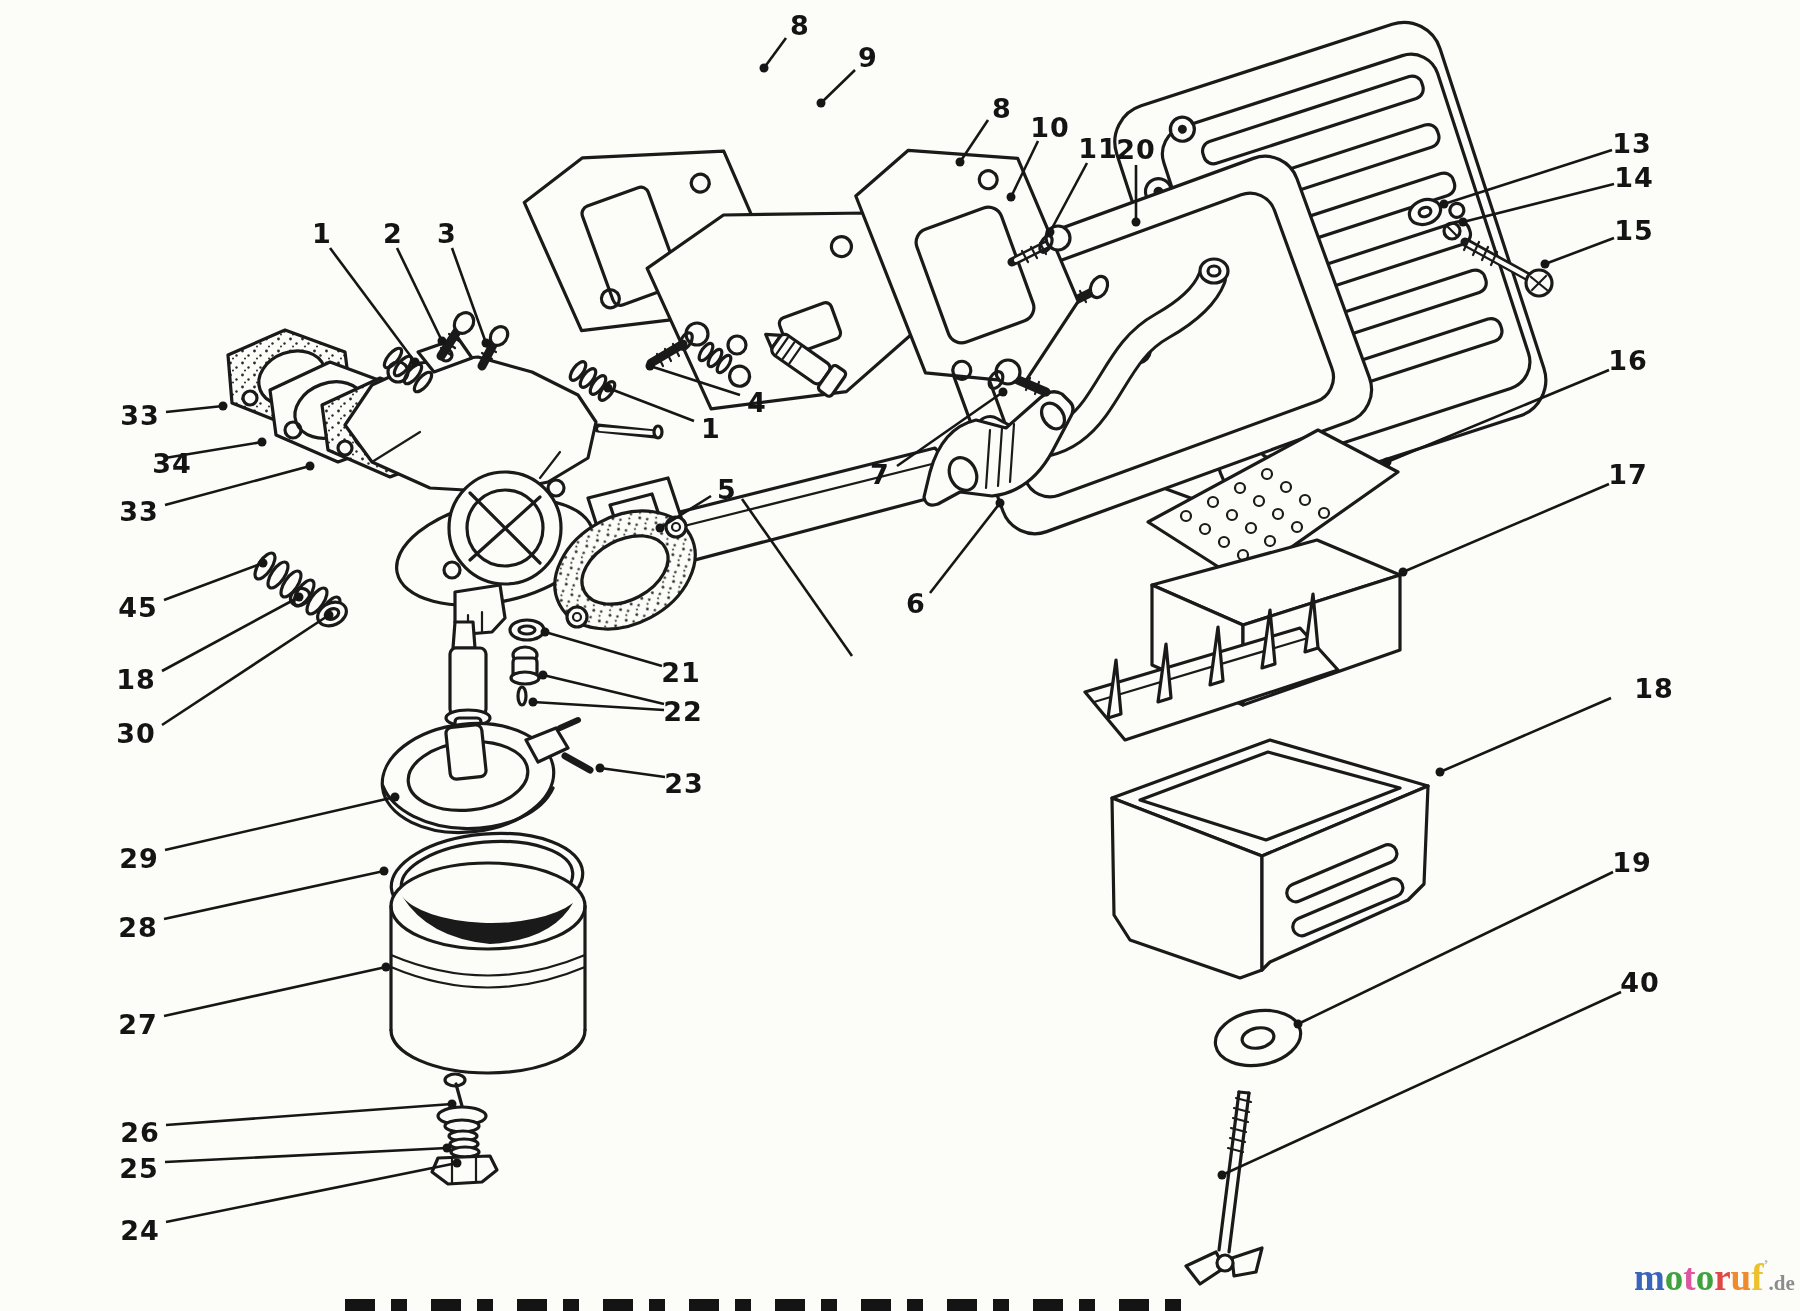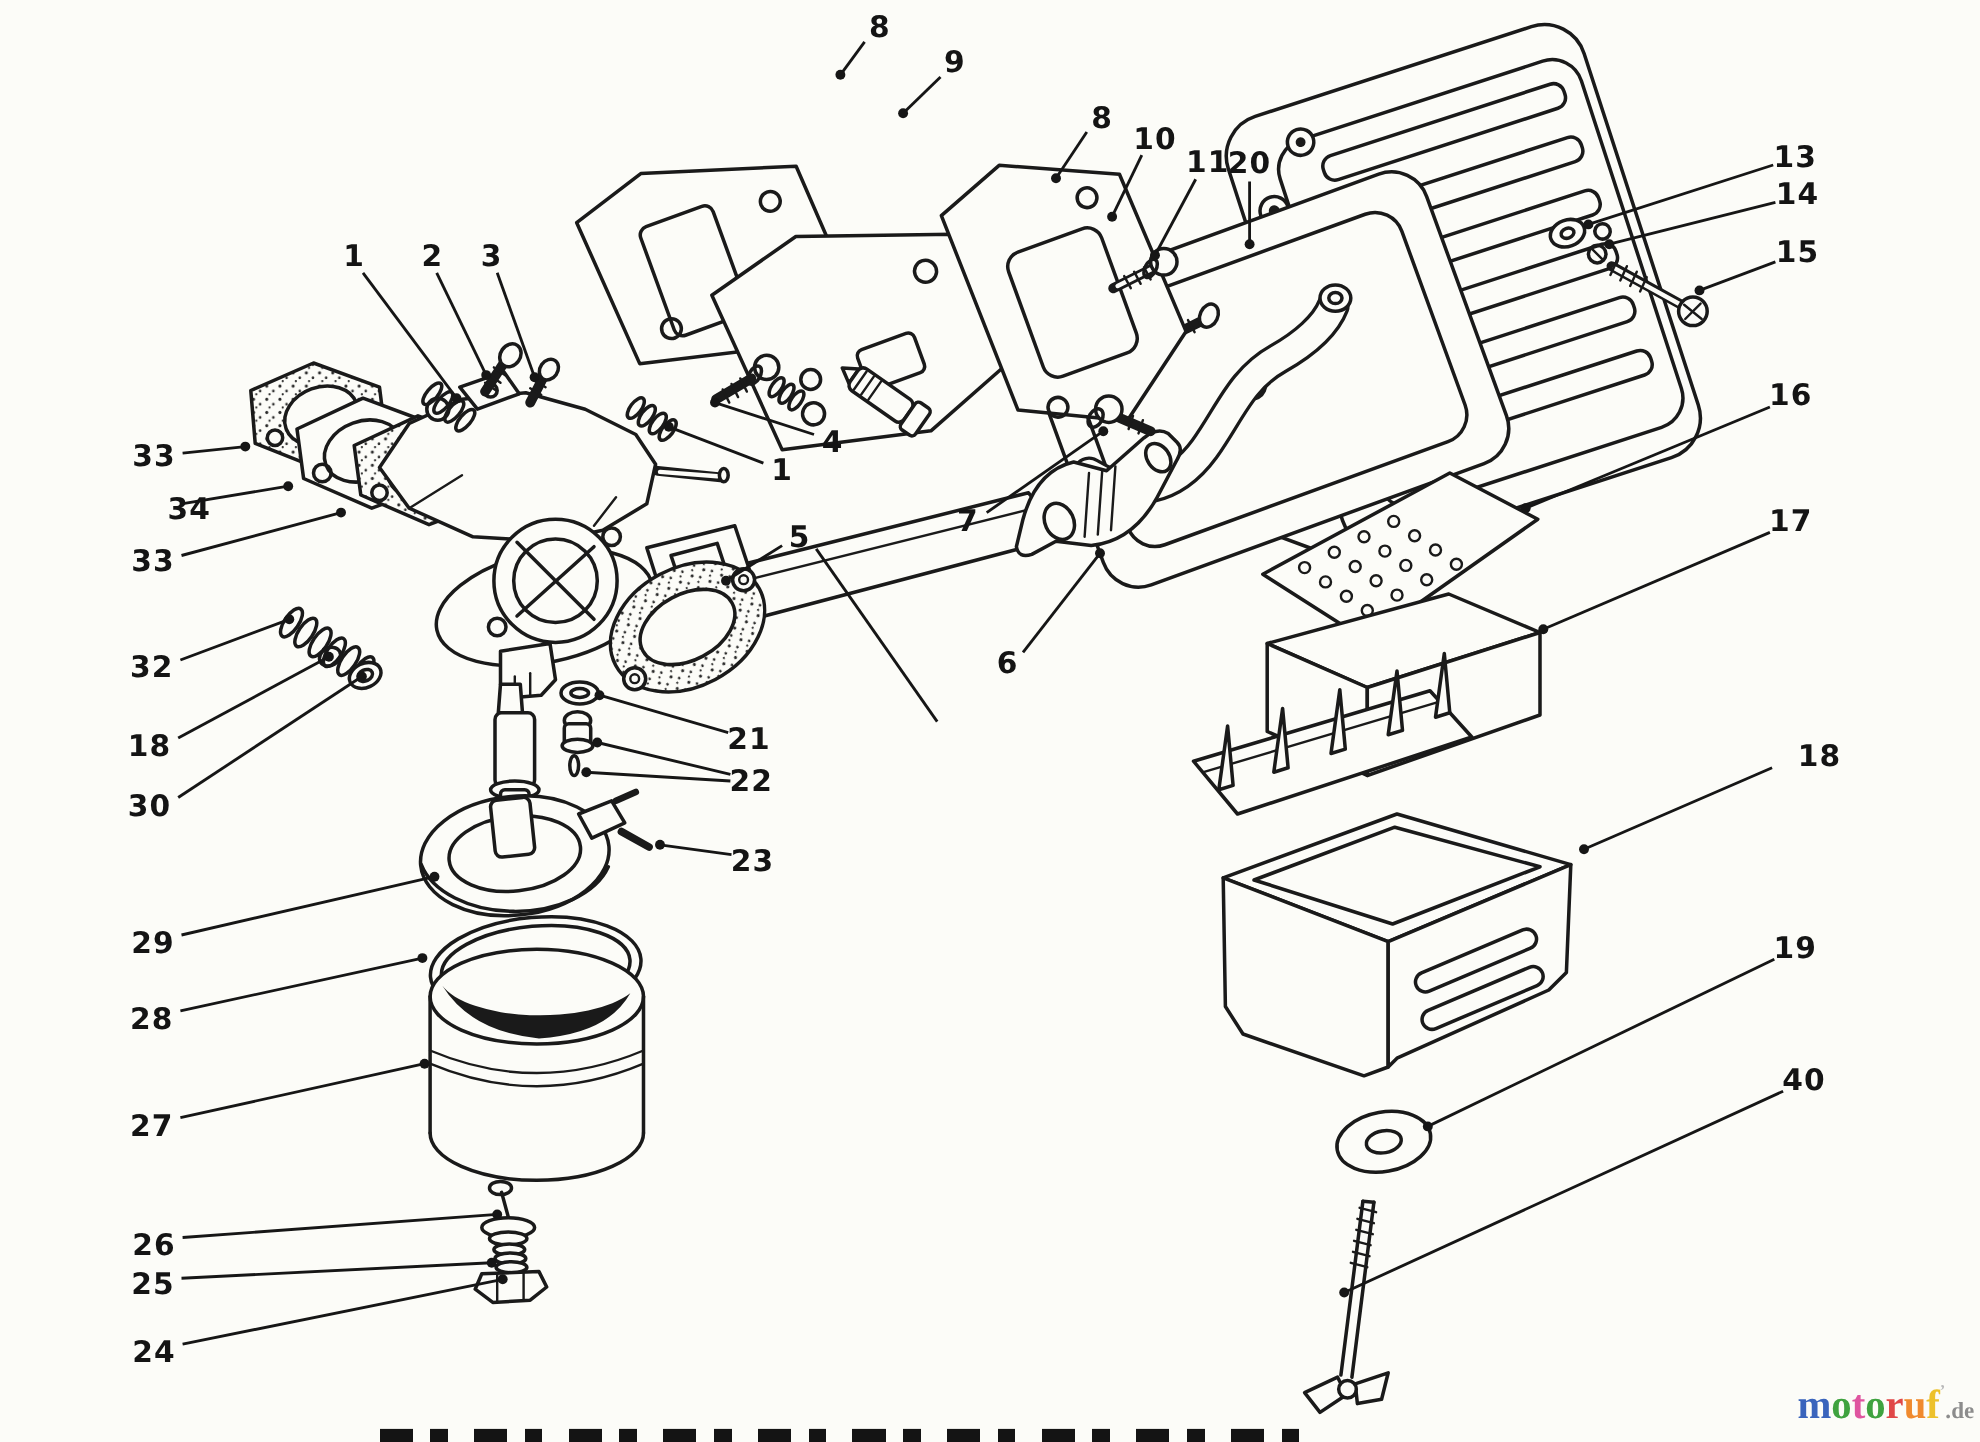--- a/index.html
+++ b/index.html
@@ -482,21 +482,21 @@
       <div class="callout" style="left: 1634px; top: 177px;">14</div>
       <div class="callout" style="left: 1634px; top: 230px;">15</div>
       <div class="callout" style="left: 1628px; top: 360px;">16</div>
       <div class="callout" style="left: 1628px; top: 474px;">17</div>
       <div class="callout" style="left: 1630px; top: 688px; margin-left: 24px;">18</div>
       <div class="callout" style="left: 1632px; top: 862px;">19</div>
       <div class="callout" style="left: 1640px; top: 982px;">40</div>
       <div class="callout" style="left: 140px; top: 415px;">33</div>
       <div class="callout" style="left: 139px; top: 463px; margin-left: 33px;">34</div>
       <div class="callout" style="left: 139px; top: 511px;">33</div>
-      <div class="callout" style="left: 138px; top: 607px;">32</div>
+      <div class="callout" style="left: 138px; top: 607px;">45</div>
       <div class="callout" style="left: 136px; top: 679px;">18</div>
       <div class="callout" style="left: 136px; top: 733px;">30</div>
       <div class="callout" style="left: 139px; top: 858px;">29</div>
       <div class="callout" style="left: 138px; top: 927px;">28</div>
       <div class="callout" style="left: 138px; top: 1024px;">27</div>
       <div class="callout" style="left: 140px; top: 1132px;">26</div>
       <div class="callout" style="left: 139px; top: 1168px;">25</div>
       <div class="callout" style="left: 140px; top: 1230px;">24</div>
       <div class="callout" style="left: 681px; top: 672px;">21</div>
       <div class="callout" style="left: 683px; top: 711px;">22</div>

